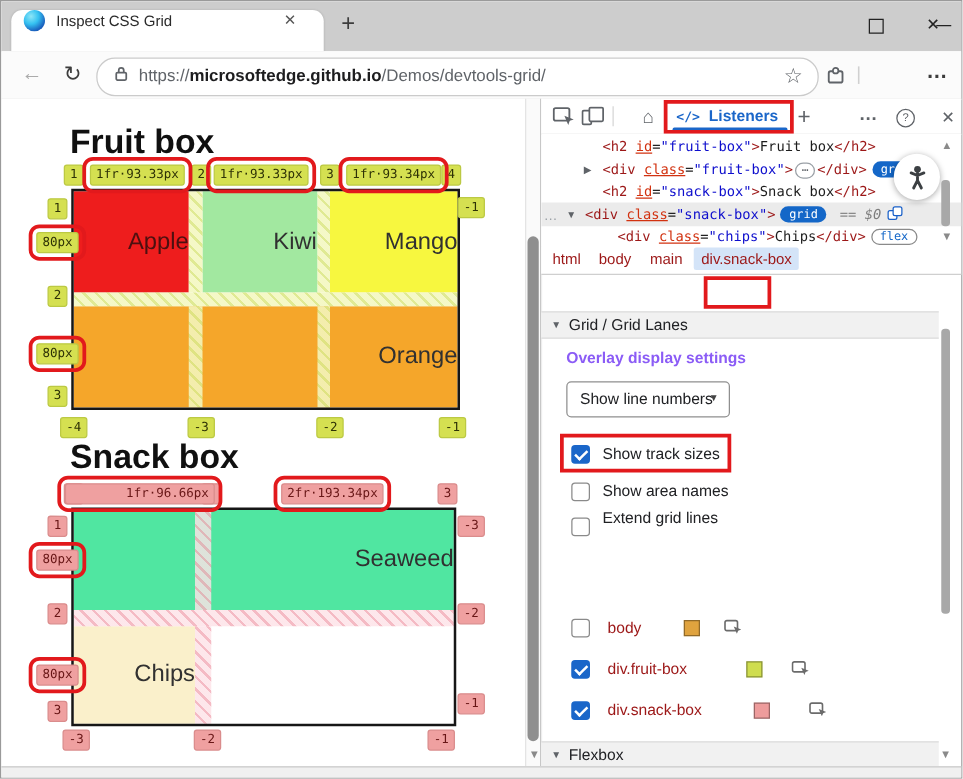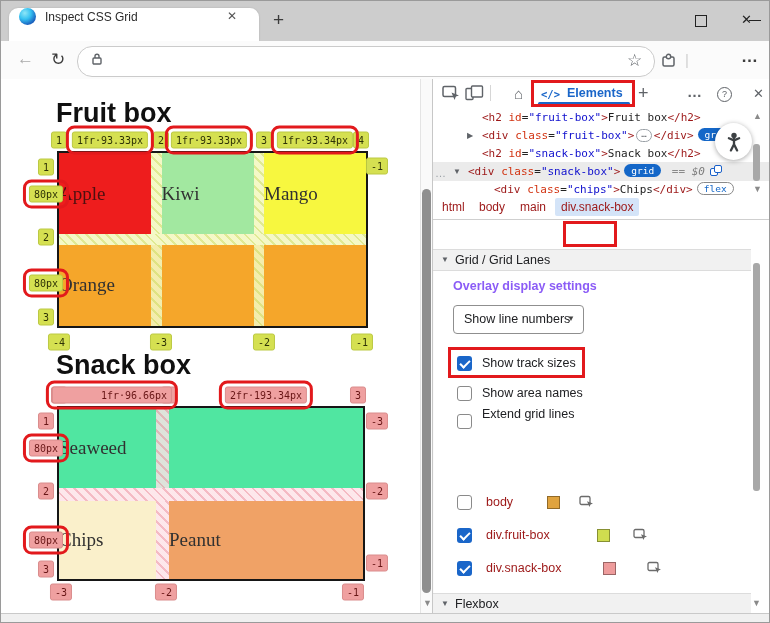--- a/index.html
+++ b/index.html
@@ -17,21 +17,21 @@
   .minline{left:748px;top:19px;width:12px;border-top:1.6px solid #222;}
   .toolbar{left:0;top:40px;width:770px;height:38px;background:#fbfbfb;border-bottom:1px solid #d6d6d6;}
   .navicon{font-size:17px;color:#3d3d3d;}
   .urlpill{left:76px;top:45px;width:576px;height:29px;background:#fff;border:1px solid #cbcbcb;border-radius:15px;}
   .urltext{left:110px;top:52px;font-size:13.5px;color:#5f6368;white-space:nowrap;}
   .urltext b{color:#1d1d1f;font-weight:700;}
   .sep{color:#d0d0d0;}
   
   .page-h2{font-size:27px;font-weight:700;color:#101010;}
   .gridborder{border:2px solid #161616;box-sizing:border-box;}
-  .cell{display:flex;align-items:center;justify-content:flex-start;font-size:19px;color:#313131;font-family:Liberation Serif, serif;}
+  .cell{display:flex;align-items:center;justify-content:flex-end;font-size:19px;color:#313131;}
   .cell.apple{color:#4d1010;}
   .hatch-f{background:repeating-linear-gradient(45deg, rgba(243,247,191,.88) 0 5px, rgba(221,232,138,.92) 5px 7px);}
   .hatch-s{background:repeating-linear-gradient(45deg, rgba(253,226,231,.82) 0 5px, rgba(243,177,188,.88) 5px 7px);}
   .gbadge{position:absolute;transform:translate(-50%,-50%);font-family:"DejaVu Sans Mono",monospace;font-size:10px;line-height:13px;padding:1px 4px;border-radius:2.5px;white-space:nowrap;}
   .gbadge.fb{background:#d5e051;color:#2e3206;border:1px solid #bcc943;}
   .gbadge.sb{background:#efa0a0;color:#681616;border:1px solid #da8c8c;}
   .gbadge.boxed{outline:3px solid #e2191c;outline-offset:3px;}
   .redbox{position:absolute;border:3px solid #e2191c;box-sizing:border-box;}
   
   .psb-track{left:419px;top:78px;width:13px;height:534px;background:#fafafa;border-left:1px solid #e4e4e4;}
@@ -42,21 +42,21 @@
   .dt-toolbar{left:432px;top:78px;width:338px;height:28px;background:#fff;border-bottom:1px solid #cfcfcf;}
   .dt-icon{color:#5f6368;}
   .el-tab-ic{font-family:"DejaVu Sans Mono",monospace;font-size:10.5px;font-weight:700;color:#1a66c9;}
   .el-tab-lb{font-size:12.5px;font-weight:700;color:#1a66c9;}
   .el-underline{left:537px;top:101px;width:92px;height:3px;background:#1a66c9;border-radius:2px;}
   .helpc{width:13px;height:13px;border:1.4px solid #5f6368;border-radius:50%;font-size:9px;color:#5f6368;text-align:center;line-height:13px;}
   .tree{left:432px;top:106px;width:338px;height:90px;background:#fff;overflow:hidden;}
   .trow{position:absolute;height:18px;line-height:18px;font-family:"DejaVu Sans Mono",monospace;font-size:11px;white-space:nowrap;}
   .trow-sel{position:absolute;left:0px;width:338px;height:19px;background:#ebebeb;}
   .tk-tag{color:#9c1717;}
-  .tk-attr{color:#d23210;}
+  .tk-attr{color:#d23210;text-decoration:underline;}
   .tk-pl{color:#222;}
   .tk-val{color:#0e0ecd;}
   .tk-tx{color:#1d1d1d;}
   .tk-eq{color:#8a8a8a;}
   .tk-dol{color:#7d7d7d;font-style:italic;}
   .tk-fold{display:inline-block;border:1px solid #9aa0a6;border-radius:7px;background:#fff;color:#5f6368;font-size:9px;line-height:9px;padding:0 4px 2px;margin:0 2px;vertical-align:2px;}
   .tk-gridb{display:inline-block;background:#1467c8;color:#fff;font-size:9.5px;line-height:13px;padding:0 7px;border-radius:8px;margin:0 4px;vertical-align:1px;}
   .tk-flexb{display:inline-block;background:#fff;color:#1467c8;font-size:9.5px;line-height:11px;padding:0 6px;border:1px solid #8a8a8a;border-radius:8px;margin:0 4px;vertical-align:1px;}
   .tk-cp{display:inline-block;position:relative;width:12px;height:11px;margin-left:5px;vertical-align:-1px;}
   .tk-cp:before,.tk-cp:after{content:"";position:absolute;width:6px;height:6px;border:1.4px solid #1960c9;border-radius:2px;background:#fff;}
@@ -105,20 +105,21 @@
   <div class="abs toolbar"></div>
   <div class="abs navicon" style="left:16px;top:48px;color:#ababab;">←</div>
   <div class="abs navicon" style="left:50px;top:48px;">↻</div>
   <div class="abs urlpill"></div>
   <div class="abs" style="left:90px;top:51px;">
     <svg width="12" height="14">
         <rect x="2" y="6" width="8" height="6" rx="1" fill="none" stroke="#5f6368" stroke-width="1.4"></rect>
         <path d="M4 6 V4.2 a2 2 0 0 1 4 0 V6" fill="none" stroke="#5f6368" stroke-width="1.4"></path>
       </svg>
   </div>
+  <div class="abs urltext"><span>https://</span><b>microsoftedge.github.io</b><span>/Demos/devtools-grid/</span></div>
   <div class="abs" style="left:626px;top:49px;font-size:17px;color:#5f6368;">☆</div>
   <div class="abs" style="left:660px;top:52px;">
     <svg width="16" height="15">
         <rect x="2" y="4" width="11" height="9" rx="1.5" fill="none" stroke="#5f6368" stroke-width="1.5"></rect>
         <circle cx="7.5" cy="3.5" r="2.2" fill="#fbfbfb" stroke="#5f6368" stroke-width="1.4"></circle>
       </svg>
   </div>
   <div class="abs sep" style="left:684px;top:50px;font-size:15px;">|</div>
   <div class="abs" style="left:740px;top:46px;font-size:17px;font-weight:700;color:#3c3c3c;">…</div>
 
@@ -144,23 +145,20 @@
   <div class="abs hatch-f" style="left:58px;top:233px;width:307px;height:10.5px;"></div>
   <div class="abs hatch-f" style="left:150px;top:243.5px;width:10.5px;height:81.5px;"></div>
   <div class="abs hatch-f" style="left:252.5px;top:243.5px;width:10.5px;height:81.5px;"></div>
   <div class="abs gridborder" style="left:56px;top:150px;width:311px;height:177px;"></div>
 
   <div class="abs cell" style="left: 58px; top: 407px; width: 304px; height: 80px; background: rgb(80, 230, 161);">
       <span>Seaweed</span>
     </div>
   <div class="abs cell" style="left: 58px; top: 500px; width: 97px; height: 78px; background: rgb(250, 240, 203);">
       <span>Chips</span>
-    </div>
-  <div class="abs cell" style="left: 168px; top: 500px; width: 194px; height: 78px; background: rgb(240, 162, 102);">
-      <span>Peanut</span>
     </div>
 
   <div class="abs hatch-s" style="left:155px;top:407px;width:13px;height:80px;"></div>
   <div class="abs hatch-s" style="left:58px;top:487px;width:304px;height:13px;"></div>
   <div class="abs hatch-s" style="left:155px;top:500px;width:13px;height:78px;"></div>
   <div class="abs gridborder" style="left:56px;top:405px;width:308px;height:175px;"></div>
 
   <div id="badges">
       <span class="gbadge fb" style="left: 58px; top: 139px;">1</span>
       <span class="gbadge fb" style="left: 160px; top: 139px;">2</span>
@@ -211,21 +209,21 @@
   </div>
   <div class="abs" style="left:464px;top:84px;">
     <svg width="19" height="16">
         <rect x="1" y="3.5" width="7" height="11" rx="1" fill="#fff" stroke="#5f6368" stroke-width="1.4"></rect>
         <rect x="6.5" y="1" width="11" height="11" rx="1" fill="#fff" stroke="#5f6368" stroke-width="1.4"></rect>
       </svg>
   </div>
   <div class="abs" style="left:489px;top:84px;width:1px;height:16px;background:#d6d6d6;"></div>
   <div class="abs dt-icon" style="left:513px;top:84px;font-size:15px;">⌂</div>
   <div class="abs el-tab-ic" style="left:540px;top:87px;">&lt;/&gt;</div>
-  <div class="abs el-tab-lb" style="left:566px;top:85px;">Elements</div>
+  <div class="abs el-tab-lb" style="left:566px;top:85px;">Listeners</div>
   <div class="abs el-underline"></div>
   <div class="abs" style="left:637px;top:82px;font-size:18px;color:#5f6368;">+</div>
   <div class="abs" style="left:686px;top:82px;font-size:15px;font-weight:700;color:#5f6368;">…</div>
   <div class="abs helpc" style="left:716px;top:86px;">?</div>
   <div class="abs" style="left:752px;top:85px;font-size:13px;color:#5f6368;">✕</div>
   <div class="abs redbox" style="left:530px;top:79px;width:104px;height:27px;"></div>
 
   <div class="tree abs" id="tree">
       <div class="trow" style="left: 49px; top: 2px;"><span class="tk-tag">&lt;h2 </span><span class="tk-attr">id</span><span class="tk-pl">=</span><span class="tk-val">"fruit-box"</span><span class="tk-tag">&gt;</span><span class="tk-tx">Fruit box</span><span class="tk-tag">&lt;/h2&gt;</span></div>
       <span class="tarrow" style="left: 34px; top: 24px;">▶</span>

